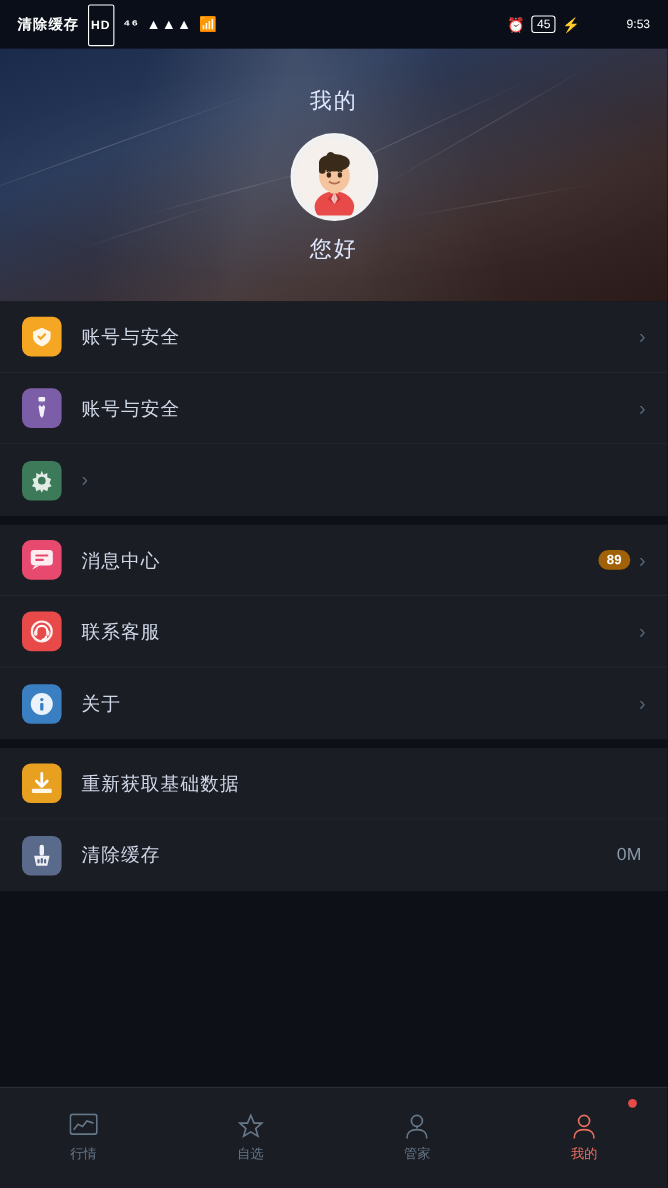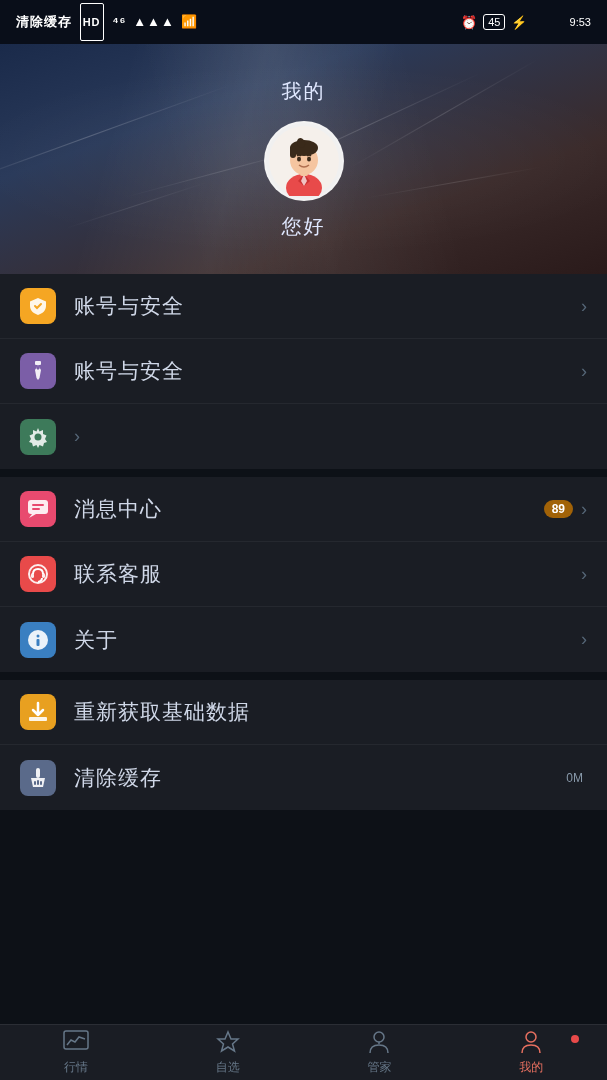--- a/index.html
+++ b/index.html
@@ -142,55 +142,55 @@
     .icon-butler { background: #7b5ea7; }
     .icon-settings { background: #3d7a5a; }
     .icon-message { background: #e84a6f; }
     .icon-service { background: #e84a4a; }
     .icon-about { background: #3a7fc1; }
     .icon-download { background: #e8a020; }
     .icon-clear { background: #5a6a8a; }
 
     .menu-label {
       flex: 1;
-      font-size: 21px;
+      font-size: 17px;
       color: #d0d8e8;
       letter-spacing: 1px;
     }
 
     .menu-badge {
       background: #a16207;
       color: #fff;
       font-size: 12px;
       font-weight: bold;
       border-radius: 12px;
       padding: 2px 8px;
       margin-right: 8px;
       min-width: 26px;
       text-align: center;
     }
 
     .menu-value {
-      font-size: 12px;
+      font-size: 16px;
       color: #8899aa;
       margin-right: 4px;
     }
 
     .chevron {
       color: #556677;
       font-size: 18px;
     }
 
     
     .bottom-nav {
       position: absolute;
       bottom: 0;
       left: 0;
       width: 100%;
-      height: 56px;
+      height: 92px;
       background: #1a1d24;
       border-top: 1px solid rgba(255,255,255,0.08);
       display: flex;
       align-items: center;
       justify-content: flex-end;
     }
 
     .nav-item {
       display: flex;
       flex-direction: column;

